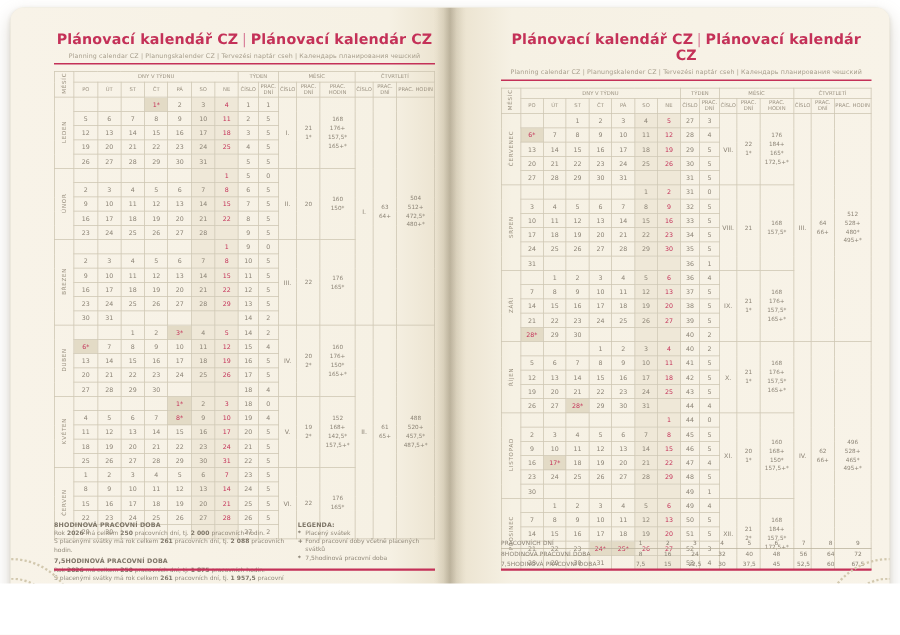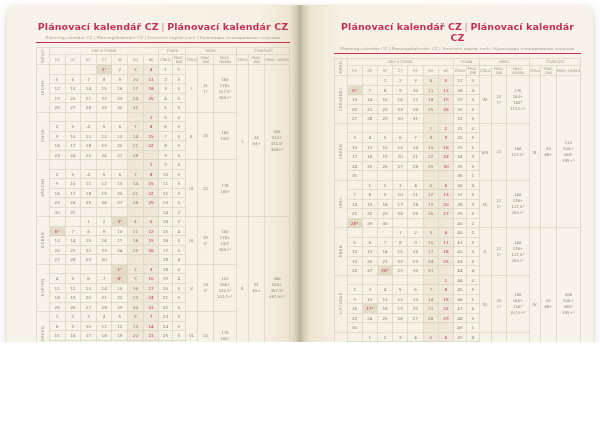--- a/index.html
+++ b/index.html
@@ -1,17 +1,17 @@
 <!DOCTYPE html>
 <html style="--red: #c43158;"><head>
 <meta charset="utf-8">
 <style>
   html,body{margin:0;padding:0;width:600px;height:423px;background:#ffffff;overflow:hidden;
     font-family:"DejaVu Sans",sans-serif;}
-  .viewport{position:relative;width:600px;height:342px;overflow:hidden;}
+  .viewport{position:relative;width:600px;height:389px;overflow:hidden;}
   .scale{position:absolute;left:0;top:0;width:1200px;height:846px;transform:scale(.5);transform-origin:0 0;}
   .book{position:absolute;left:14px;top:10px;width:1172px;height:824px;display:flex;overflow:hidden;
     border-radius:18px;background:#f6f1e4;
     box-shadow:0 10px 24px rgba(150,138,112,.32),0 2px 6px rgba(150,138,112,.25),
       inset 0 0 46px rgba(160,145,110,.10);}
   .page{position:relative;width:50%;height:100%;}
   .page.left{background:linear-gradient(to right,#f8f3e8 0%,#f6f1e4 86%,#ece4d1 97%,#dcd3bd 100%);}
   .page.right{background:linear-gradient(to left,#f8f3e8 0%,#f6f1e4 86%,#ece4d1 97%,#dcd3bd 100%);}
   .spine{position:absolute;left:50%;top:0;transform:translateX(-50%);width:44px;height:100%;pointer-events:none;
     background:linear-gradient(to right,rgba(90,75,45,0) 0%,rgba(90,75,45,.08) 30%,rgba(60,48,25,.20) 50%,rgba(90,75,45,.08) 70%,rgba(90,75,45,0) 100%);}

